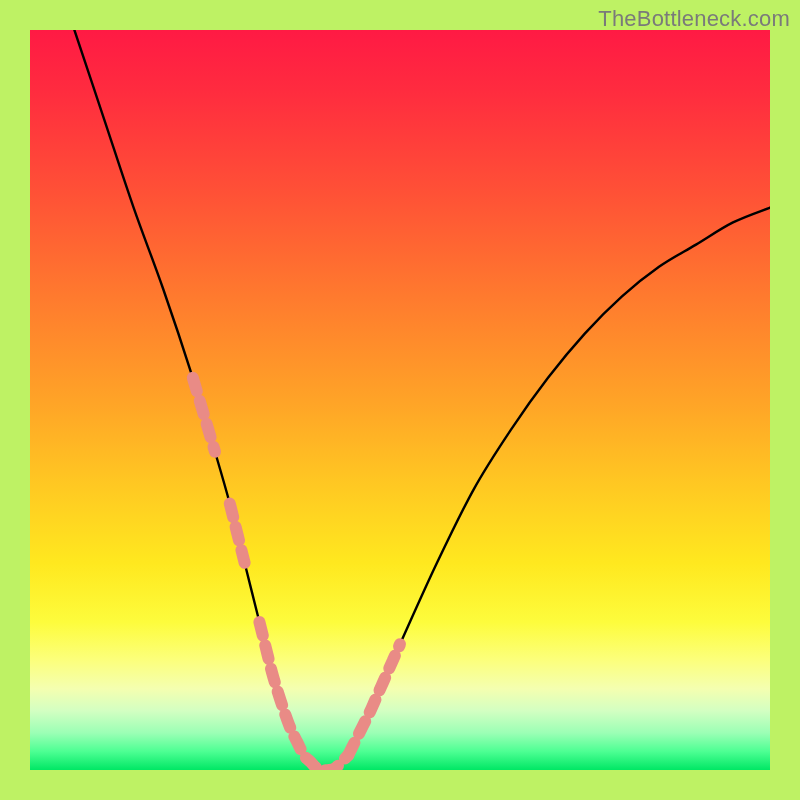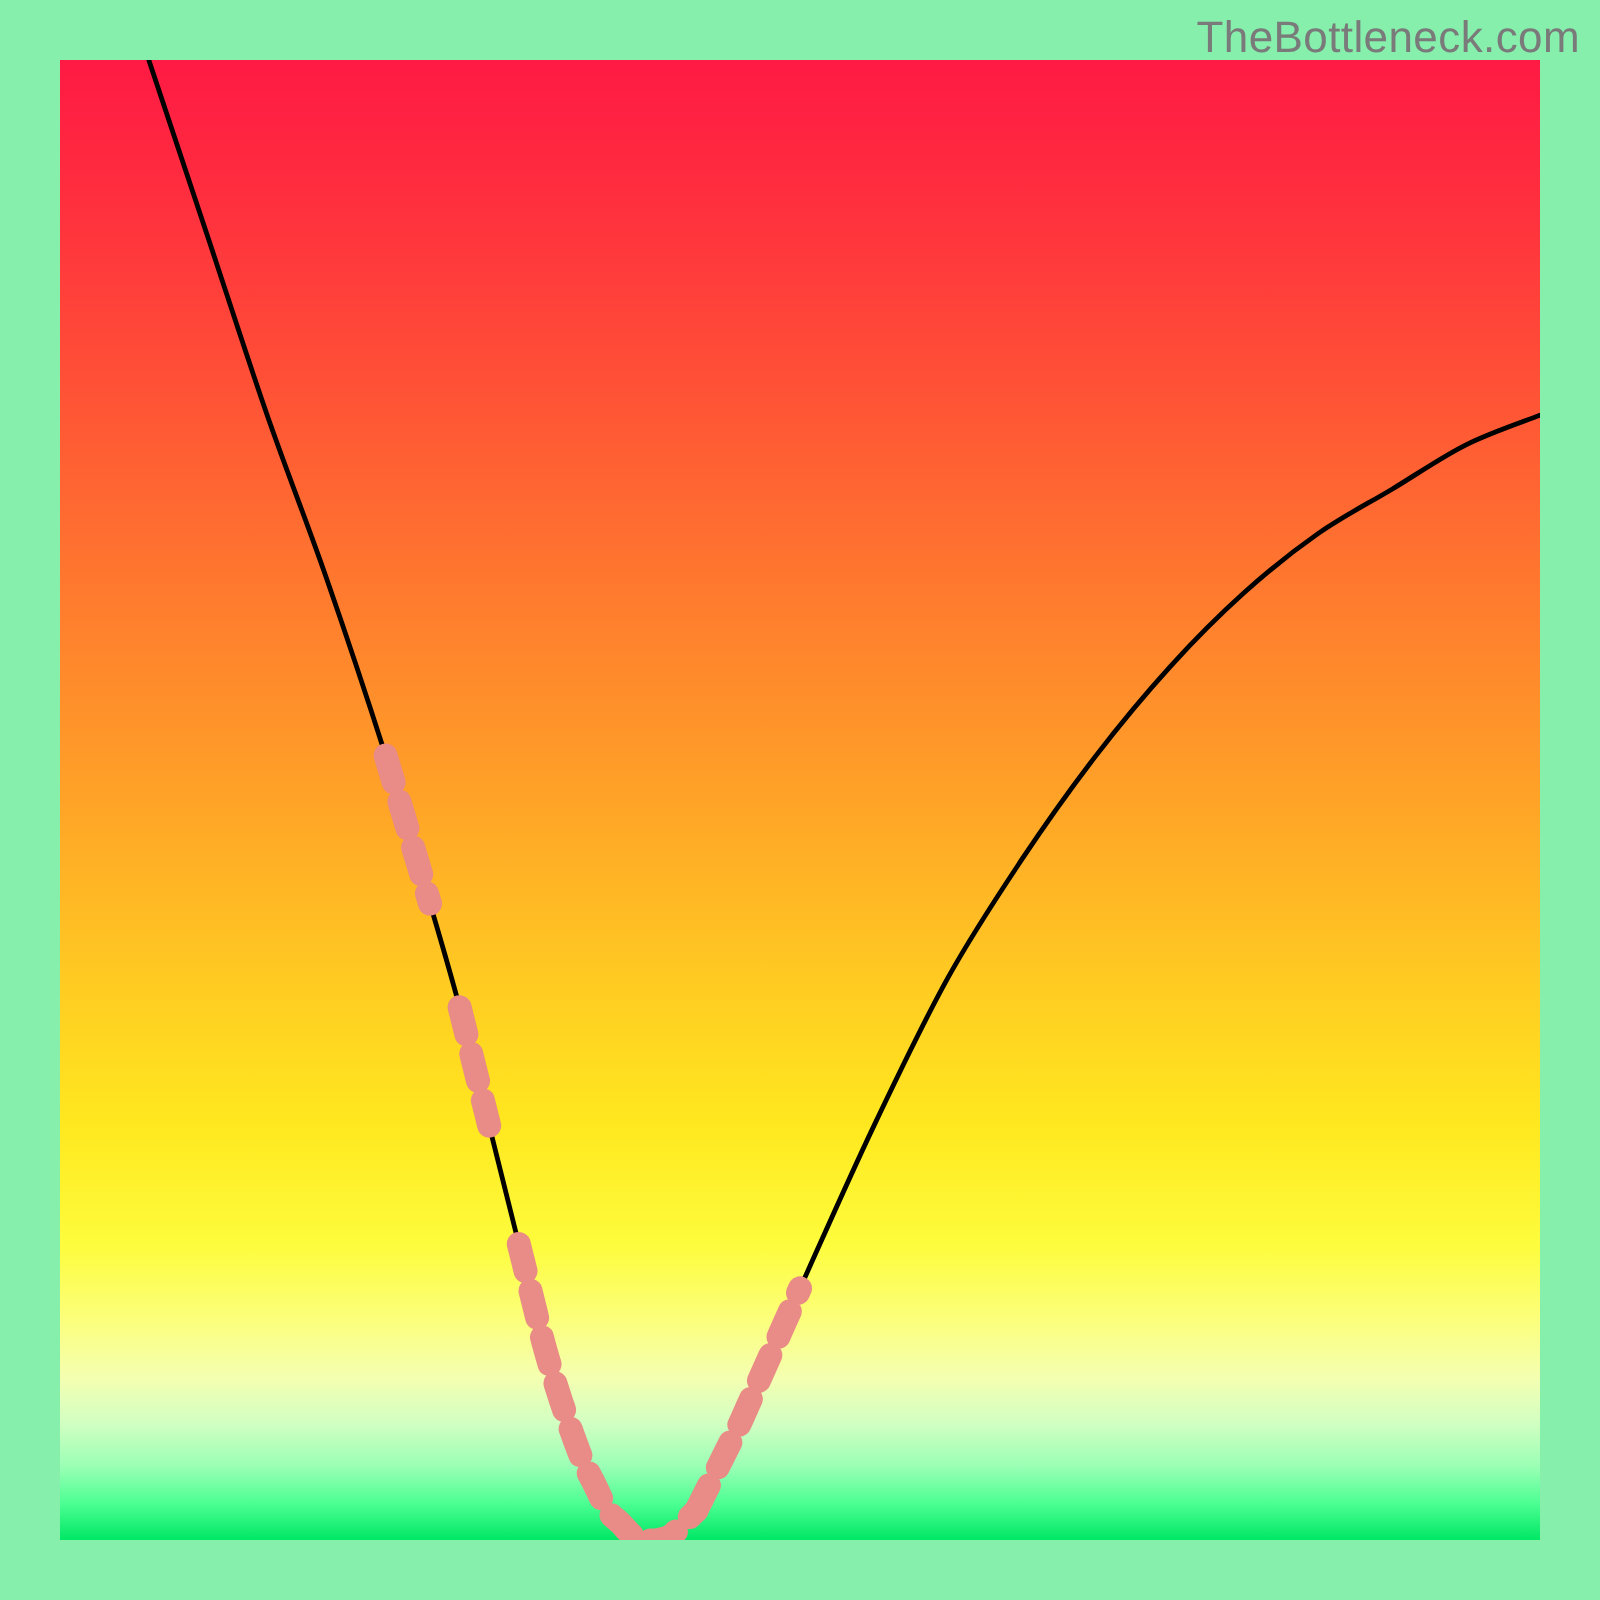--- a/index.html
+++ b/index.html
@@ -9,21 +9,21 @@
     height: 800px;
     overflow: hidden;
     background: #000;
     font-family: Arial, Helvetica, sans-serif;
   }
   .frame {
     position: absolute;
     top: 0; left: 0;
     width: 800px;
     height: 800px;
-    background: #86efac;
+    background: #bef264;
   }
   .plot {
     position: absolute;
     top: 30px;
     left: 30px;
     width: 740px;
     height: 740px;
     background: linear-gradient(to bottom,
       #ff1a44 0%,
       #ff2b3f 8%,

